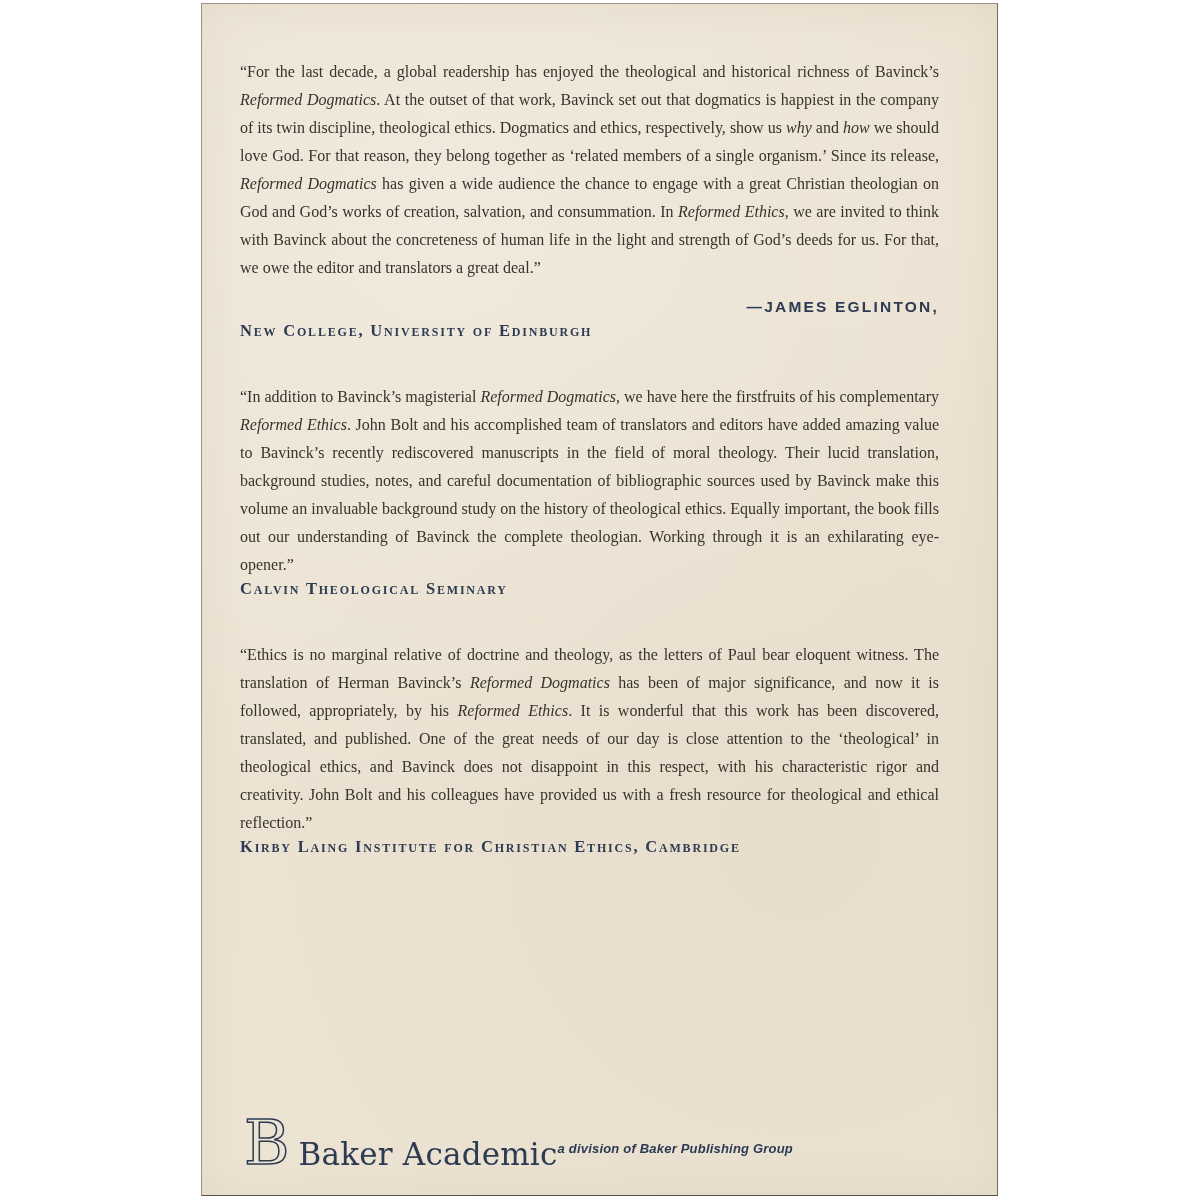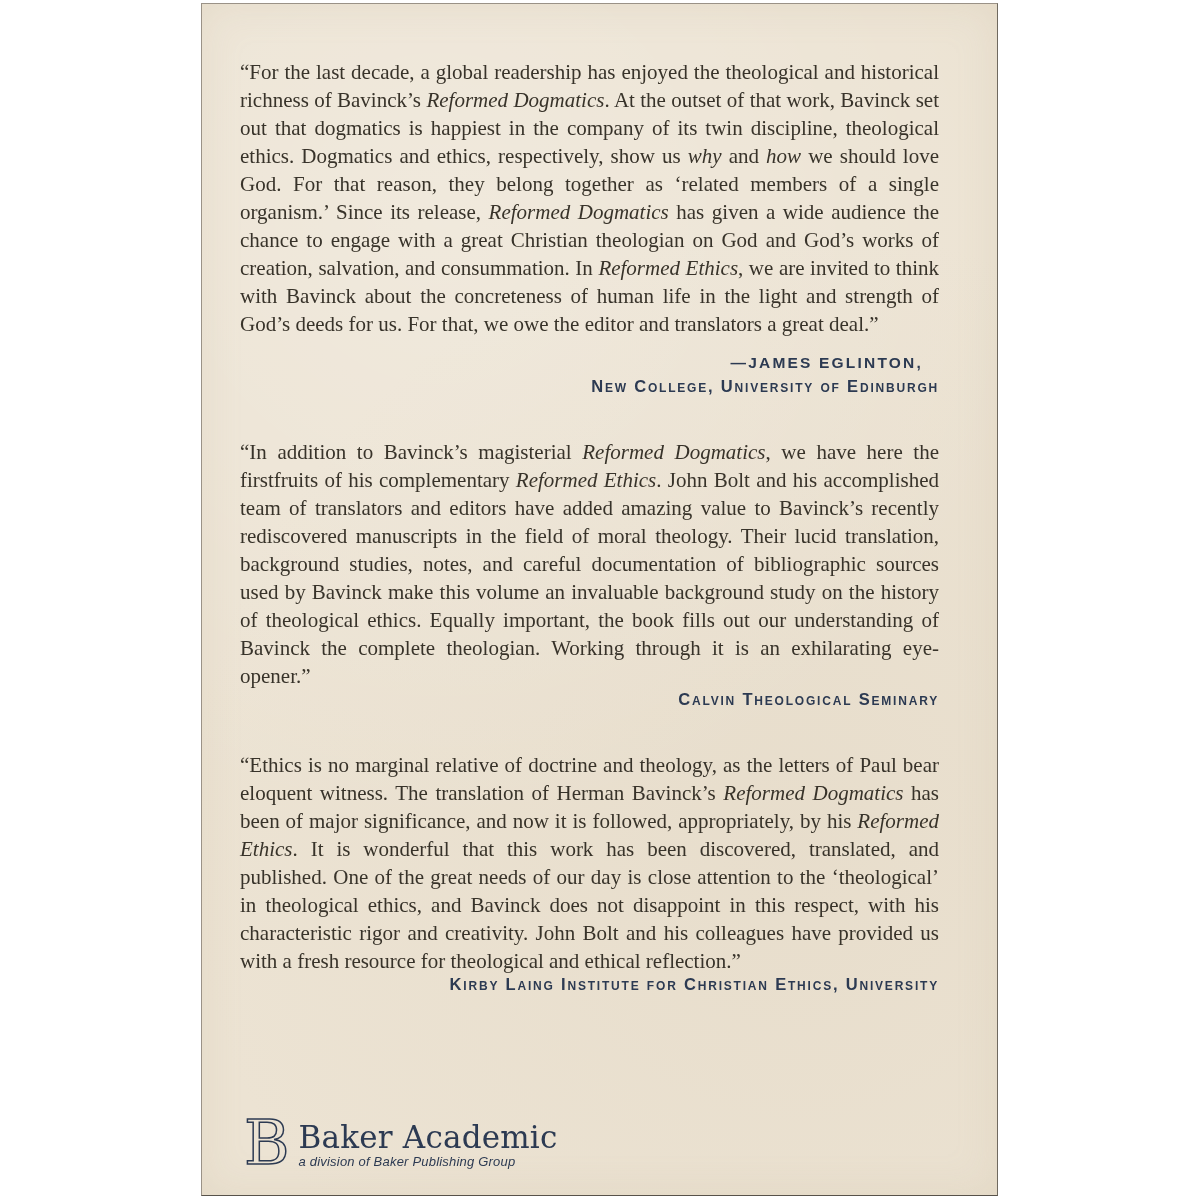--- a/index.html
+++ b/index.html
@@ -28,42 +28,41 @@
     box-shadow: inset 0 0 40px rgba(190,170,140,0.18);
     display: flex;
     flex-direction: column;
     padding: 54px 58px 14px 38px;
   }
   .quote-block {
     margin: 0 0 42px 0;
   }
   .quote-text {
     margin: 0;
-    font-size: 21px;
+    font-size: 16px;
     line-height: 28px;
     color: #38332a;
     text-align: justify;
   }
   .quote-text em {
     font-style: italic;
   }
   .attr-name {
-    margin: 16px 16px 5px 0;
+    margin: 16px 0 5px 0;
     text-align: right;
     font-family: "Liberation Sans", sans-serif;
     font-size: 15.5px;
     font-weight: bold;
     letter-spacing: 2.2px;
     text-transform: uppercase;
     color: #2c3a52;
   }
   .attr-affil {
     margin: 0;
-    text-align: right;
-    font-family: Liberation Sans, sans-serif;
+    font-family: Liberation Serif, serif;
     font-size: 16.5px;
     font-weight: bold;
     font-variant: small-caps;
     letter-spacing: 1.8px;
     color: #2c3a52;
   }
   .publisher {
     margin-top: auto;
     margin-bottom: 10px;
     display: flex;
@@ -79,34 +78,34 @@
     display: inline-block;
   }
   @supports (-webkit-text-stroke: 1px black) {
     .logo-b {
       color: transparent;
       -webkit-text-stroke: 1.5px #2c3a52;
     }
   }
   .pub-text {
     display: flex;
-    flex-direction: column;
+    flex-direction: row;
     padding-bottom: 2px;
   }
   .pub-name {
     font-family: "DejaVu Serif", serif;
     font-size: 31px;
     line-height: 30px;
     color: #2c3a52;
     letter-spacing: 0.2px;
   }
   .pub-tagline {
     font-family: "Liberation Sans", sans-serif;
     font-style: italic;
-    font-weight: normal;
+    font-weight: bold;
     font-size: 13px;
     line-height: 15px;
     color: #2c3a52;
     margin-top: 2px;
     letter-spacing: 0.2px;
   }
 </style>
 </head>
 <body>
 
@@ -119,21 +118,21 @@
       <p class="attr-affil">New College, University of Edinburgh</p>
     </section>
 
     <section class="quote-block">
       <p class="quote-text"><span>“In addition to Bavinck’s magisterial </span><em>Reformed Dogmatics</em><span>, we have here the firstfruits of his complementary </span><em>Reformed Ethics</em><span>. John Bolt and his accomplished team of translators and editors have added amazing value to Bavinck’s recently rediscovered manuscripts in the field of moral theology. Their lucid translation, background studies, notes, and careful documentation of bibliographic sources used by Bavinck make this volume an invaluable background study on the history of theological ethics. Equally important, the book fills out our understanding of Bavinck the complete theologian. Working through it is an exhilarating eye-opener.”</span></p>
       <p class="attr-affil">Calvin Theological Seminary</p>
     </section>
 
     <section class="quote-block">
       <p class="quote-text"><span>“Ethics is no marginal relative of doctrine and theology, as the letters of Paul bear eloquent witness. The translation of Herman Bavinck’s </span><em>Reformed Dogmatics</em><span> has been of major significance, and now it is followed, appropriately, by his </span><em>Reformed Ethics</em><span>. It is wonderful that this work has been discovered, translated, and published. One of the great needs of our day is close attention to the ‘theological’ in theological ethics, and Bavinck does not disappoint in this respect, with his characteristic rigor and creativity. John Bolt and his colleagues have provided us with a fresh resource for theological and ethical reflection.”</span></p>
-      <p class="attr-affil">Kirby Laing Institute for Christian Ethics, University</p>
+      <p class="attr-affil">Kirby Laing Institute for Christian Ethics, Cambridge</p>
     </section>
   </div>
 
   <div class="publisher">
     <span class="logo-b">B</span>
     <div class="pub-text">
       <div class="pub-name">Baker Academic</div>
       <div class="pub-tagline">a division of Baker Publishing Group</div>
     </div>
   </div>

